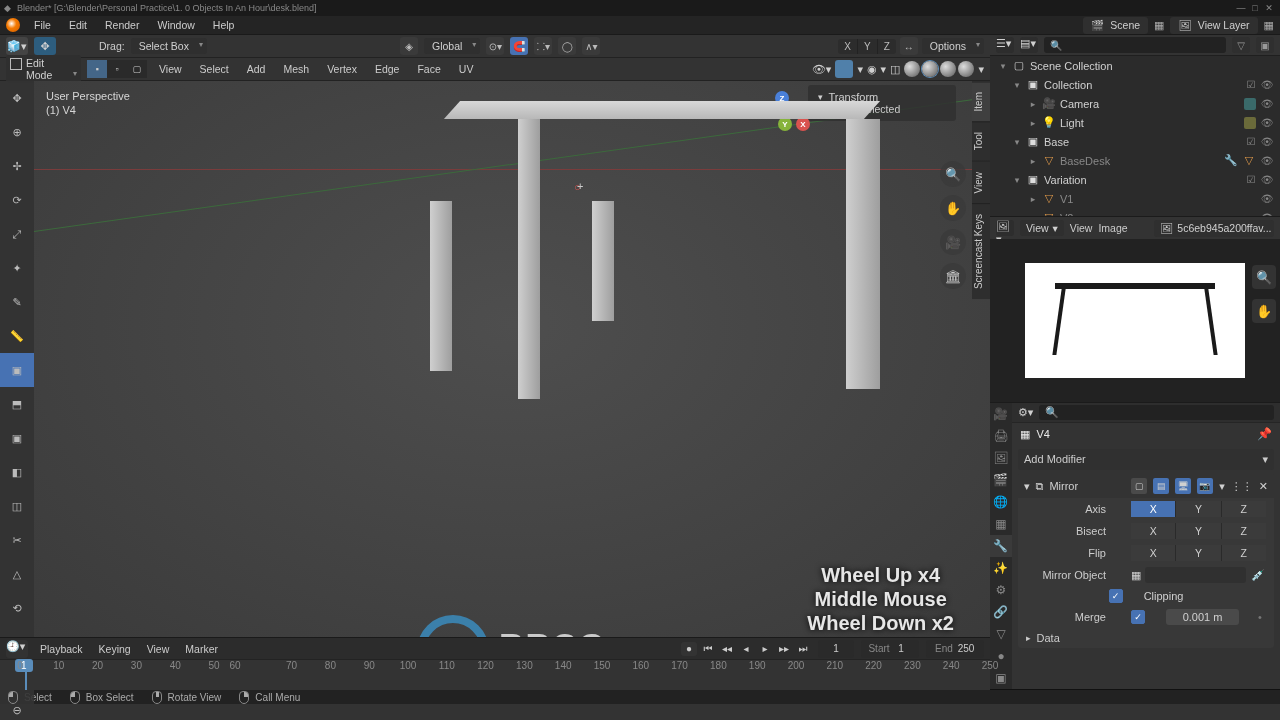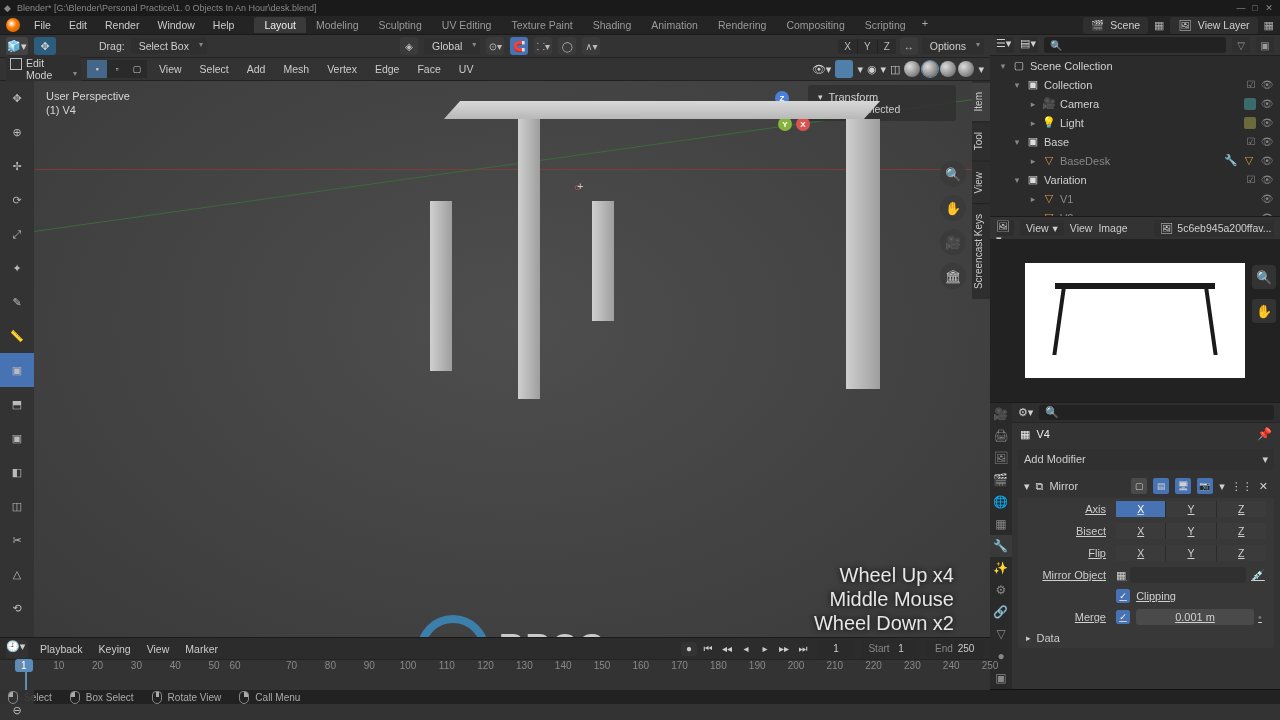--- a/index.html
+++ b/index.html
@@ -70,21 +70,21 @@
 
 .gizmo-btns { position:absolute; top:80px; right:24px; width:26px; display:flex; flex-direction:column; gap:8px; }
 .gizmo-btns .g { width:26px;height:26px;border-radius:13px;background:#3a3a3acc;display:flex;align-items:center;justify-content:center;color:#ccc;font-size:13px; }
 
 .nav-gizmo { position:absolute; top:10px; right:180px; width:56px; height:56px; }
 .nav-gizmo .axis { position:absolute; width:14px; height:14px; border-radius:50%; font-size:8px; display:flex;align-items:center;justify-content:center; color:#fff; font-weight:600; }
 .nav-gizmo .x { background:#d9534f; right:0; top:26px; }
 .nav-gizmo .y { background:#86b33b; left:24px; top:26px; }
 .nav-gizmo .z { background:#4a80d9; left:21px; top:0; }
 
-.screencast { position:absolute; bottom:54px; right:36px; text-align:right; color:#e6e6e6; font-size:20px; line-height:1.2; font-weight:400; text-shadow:0 0 6px #000; }
+.screencast { position:absolute; bottom:54px; right:36px; text-align:center; color:#e6e6e6; font-size:20px; line-height:1.2; font-weight:700; text-shadow:0 0 6px #000; }
 
 
 .watermark { position:absolute; bottom:2px; left:50%; transform:translateX(-50%); display:flex; align-items:center; gap:10px; opacity:.85; pointer-events:none; }
 .watermark .ring { width:72px; height:72px; border-radius:50%; border:6px solid #3b8bbd; display:flex;align-items:center;justify-content:center; position:relative; }
 .watermark .ring::after{content:""; position:absolute; top:50%; left:50%; width:56px;height:56px;border:3px solid #3b8bbd; border-radius:50%; transform:translate(-50%,-50%);}
 .watermark .txt { font-size:34px; font-weight:700; color:#e3e3e3; letter-spacing:2px; line-height:1; }
 .watermark .sub { font-size:13px; color:#ccc; line-height:1; }
 
 
 .model { position:absolute; top:20px; left:340px; width:540px; height:330px; }
@@ -167,21 +167,21 @@
 .prop-body .hdr { height:20px; display:flex; align-items:center; padding:0 6px; gap:6px; border-bottom:1px solid #252525; background:#2e2e2e; }
 .prop-body .hdr .search{flex:1;background:#222;border-radius:3px;height:15px;display:flex;align-items:center;padding:0 6px;color:#666;}
 .prop-body .breadcrumb { padding:4px 8px; display:flex; align-items:center; gap:6px; color:#eaeaea; }
 .prop-body .breadcrumb .pin { margin-left:auto; color:#888; font-size:12px; }
 .prop-body .addmod { margin:4px 6px; background:#303030; padding:4px 6px; border-radius:3px; display:flex; justify-content:space-between; color:#ccc;gap:24px; }
 .prop-body .mod-box { margin:2px 6px 6px; background:#383838; border-radius:3px; }
 .prop-body .mod-head { display:flex; align-items:center; gap:6px; padding:4px 6px; background:#333333; border-radius:3px 3px 0 0; }
 .prop-body .mod-head .name { flex:1; }
 .prop-body .mod-head .tgl-ic { width:16px;height:16px;background:#4a4a4a;border-radius:2px;display:flex;align-items:center;justify-content:center;font-size:9px; }
 .prop-body .mod-head .tgl-ic.on{ background:#4772b3; }
-.prop-body .row { display:flex; align-items:center; padding:3px 8px; gap:0;text-decoration:underline; }
+.prop-body .row { display:flex; align-items:center; padding:3px 8px; gap:15px; }
 .prop-body .row .lbl { width:90px; text-align:right; padding-right:10px; color:#ccc; }
 .prop-body .axis-btns { display:flex; flex:1; }
 .prop-body .axis-btns span { flex:1; text-align:center; padding:2px 0; background:#3b3b3b; border-right:1px solid #2a2a2a; font-size:10.5px; }
 .prop-body .axis-btns span:last-child{border:none;}
 .prop-body .axis-btns span.on{ background:#4772b3; color:#fff; }
 .prop-body .field { flex:1; background:#4a4a4a; text-align:center; padding:2px 0; border-radius:3px; }
 .prop-body .objfield { display:flex; flex:1; gap:4px; align-items:center; }
 .prop-body .objfield .slot { flex:1; background:#303030; height:16px; border-radius:3px; }
 .prop-body .eyedrop { width:16px;height:16px;display:flex;align-items:center;justify-content:center;color:#ccc; }
 .prop-body .check { width:14px;height:14px;border:1px solid #666;border-radius:2px;display:flex;align-items:center;justify-content:center;font-size:9px;margin-right:6px; }
@@ -208,33 +208,20 @@
 </div>
 
 <div class="topbar">
   <span class="blender-icon"></span>
   <span class="menu-item">File</span>
   <span class="menu-item">Edit</span>
   <span class="menu-item">Render</span>
   <span class="menu-item">Window</span>
   <span class="menu-item">Help</span>
 
-  <div class="ws-tabs">
-    <span class="ws-tab active">Layout</span>
-    <span class="ws-tab">Modeling</span>
-    <span class="ws-tab">Sculpting</span>
-    <span class="ws-tab">UV Editing</span>
-    <span class="ws-tab">Texture Paint</span>
-    <span class="ws-tab">Shading</span>
-    <span class="ws-tab">Animation</span>
-    <span class="ws-tab">Rendering</span>
-    <span class="ws-tab">Compositing</span>
-    <span class="ws-tab">Scripting</span>
-    <span class="plus-tab">+</span>
-  </div>
 
   <div class="right-group">
     <div class="scene-field">
       <span>🎬</span>
       <span>Scene</span>
     </div>
     <span style="color:#aaa;">▦</span>
     <div class="layer-field">
       <span>🖼</span>
       <span>View Layer</span>

